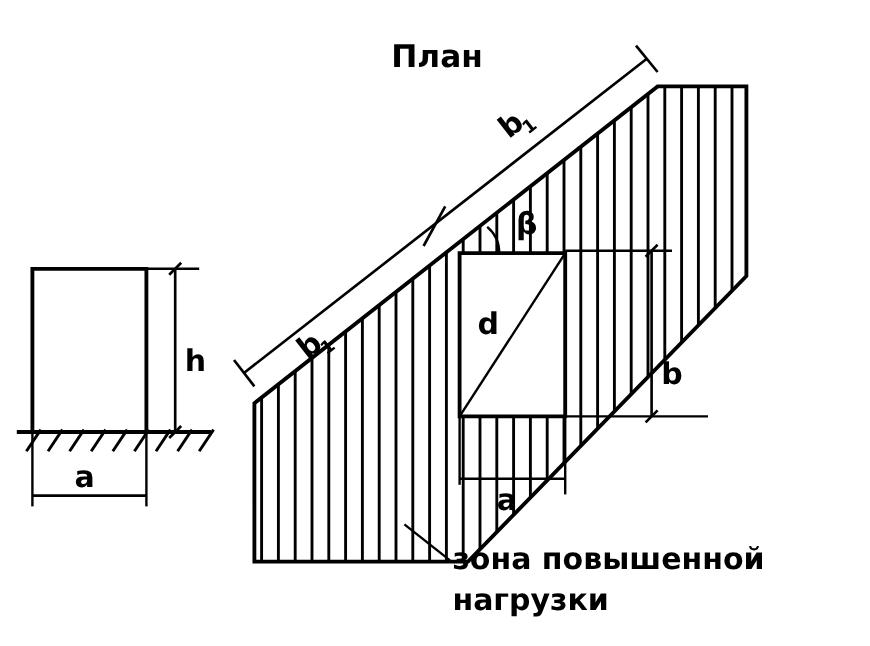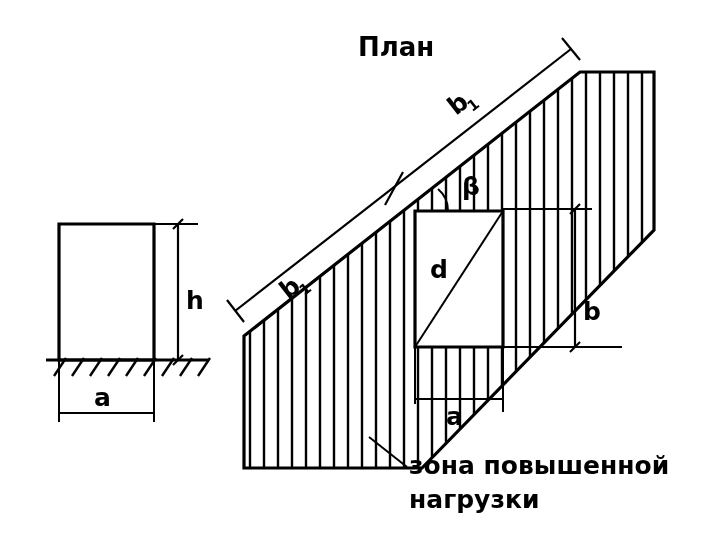--- a/index.html
+++ b/index.html
@@ -10,21 +10,20 @@
   body {
     width: 725px;
     height: 538px;
     font-family: "DejaVu Sans", sans-serif;
     overflow: hidden;
   }
   #figure-root {
     position: relative;
     width: 627px;
     height: 538px;
-    margin-left: 32px;
   }
   svg.diagram {
     display: block;
     width: 725px;
     height: 538px;
   }
   .lbl {
     font-family: "DejaVu Sans", sans-serif;
     fill: #000000;
     font-weight: 700;

